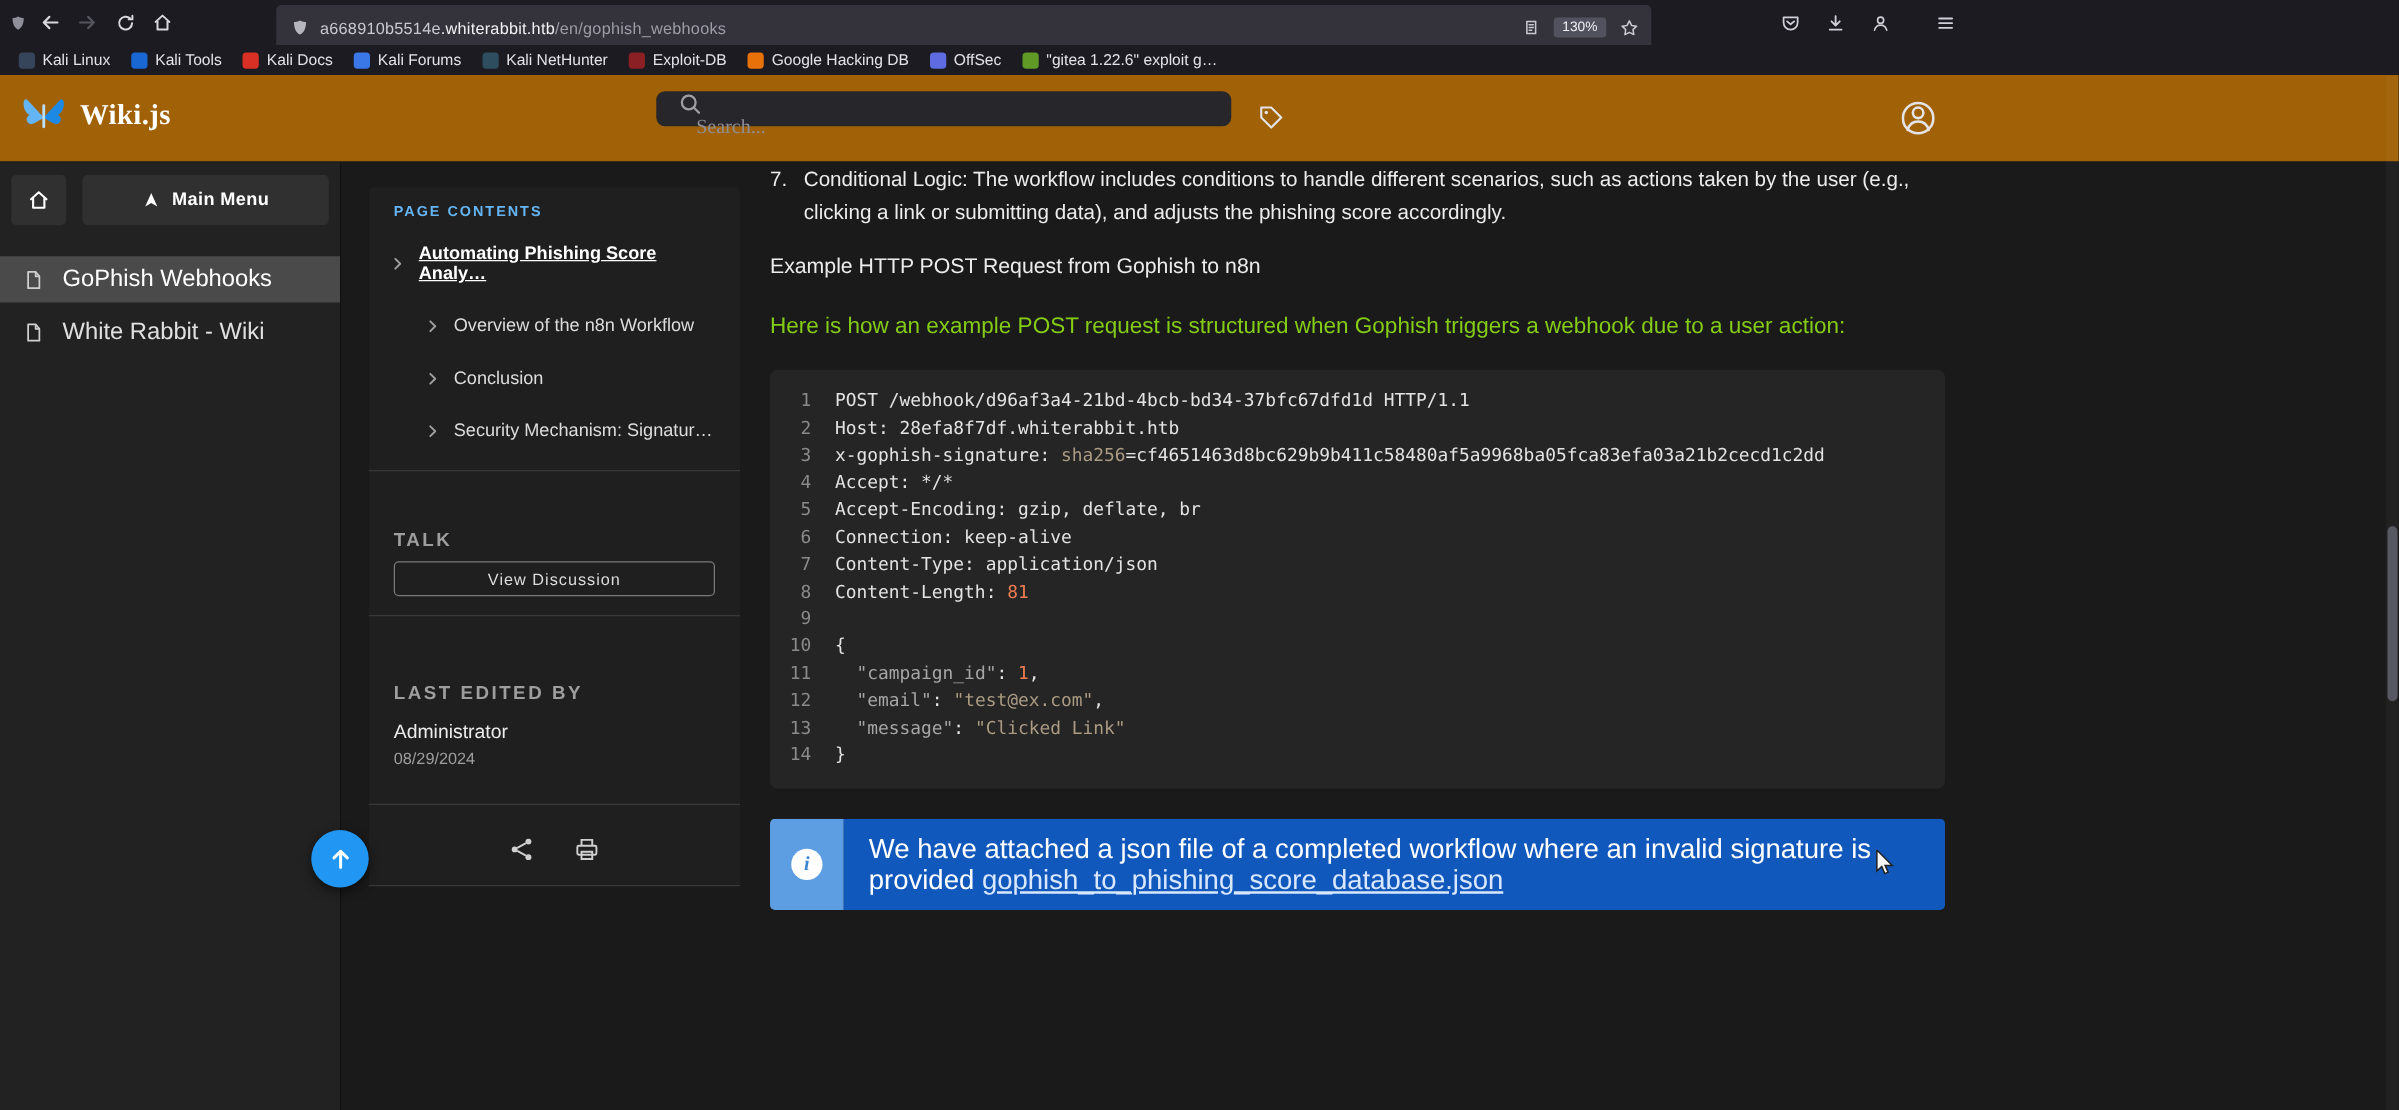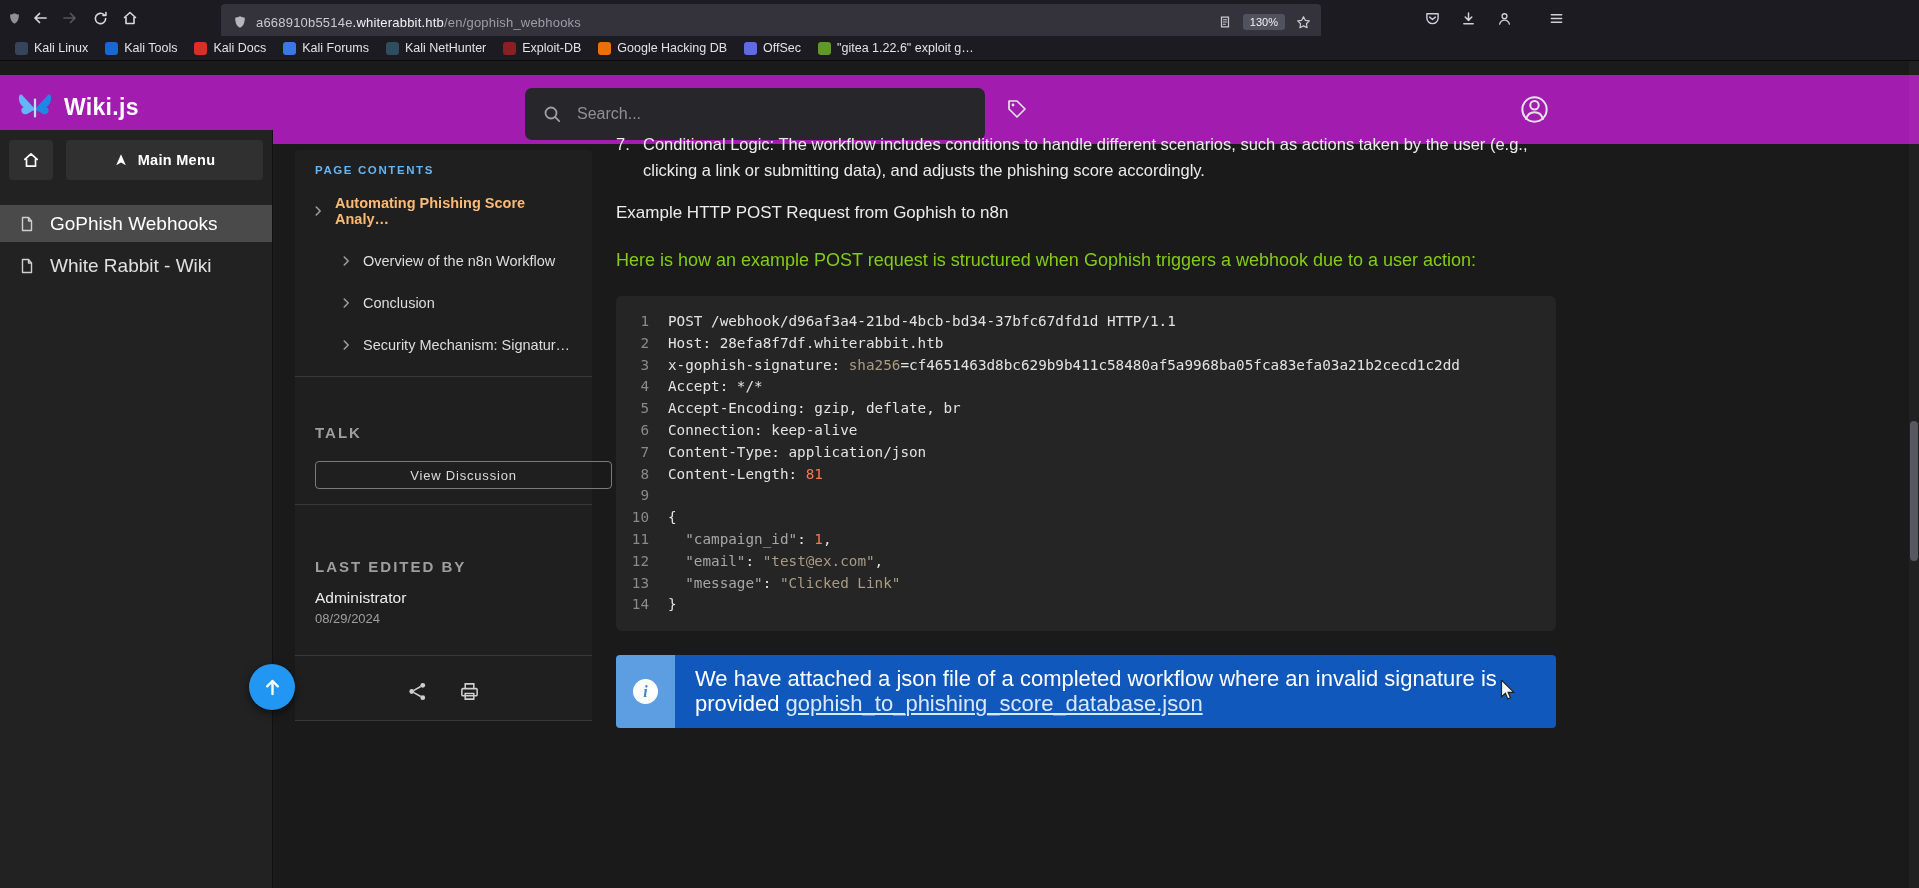--- a/index.html
+++ b/index.html
@@ -24,24 +24,24 @@
   .tb-ico { width:28px; height:28px; display:flex; align-items:center; justify-content:center; }
   .menu-gap { margin-left:16px; }
 
   
   .bookmarks-bar { position:absolute; left:0; top:36px; width:100%; height:25px; background:#1c1b22; border-bottom:1px solid #0a0a0d; display:flex; align-items:center; padding-left:8px; gap:3px; }
   .bookmark { display:flex; align-items:center; gap:6px; padding:2px 7px; border-radius:3px; }
   .bm-ico { width:13px; height:13px; border-radius:3px; flex:none; }
   .bm-label { font-size:12.5px; color:#e2e2e8; white-space:nowrap; }
 
   
-  .app-header { position:absolute; left:0; top:75px; width:100%; height:69px; background:#a21caf; }
+  .app-header { position:absolute; left:0; top:60px; width:100%; height:69px; background:#a16207;font-family:Liberation Serif, serif; }
   .logo { position:absolute; left:16px; top:17px; }
   .app-title { position:absolute; left:64px; top:19px; font-size:23px; font-weight:bold; color:#fff; letter-spacing:.3px; }
-  .search-box { position:absolute; left:525px; top:13px; width:460px; height:52px; background:#27272b; border-radius:7px; display:flex; align-items:center; padding:0 17px; }
+  .search-box { position:absolute; left:525px; top:13px; width:460px; height:28px; background:#27272b; border-radius:7px; display:flex; align-items:flex-start; padding:0 17px;flex-direction:column; }
   .search-box .mag { color:#9e9ea4; flex:none; }
   .search-input { flex:1; margin-left:15px; background:transparent; border:none; outline:none; color:#e0e0e0; font-size:16px; font-family:inherit; }
   .search-input::placeholder { color:#8f8f96; }
   .tag-btn { position:absolute; left:1006px; top:23px; color:#e4e4e8; }
   .account-btn { position:absolute; left:1521px; top:21px; color:#e4e4e8; }
 
   
   .left-sidebar { position:absolute; left:0; top:130px; width:273px; height:758px; background:#222; border-right:1px solid #111; }
   .sidebar-top { display:flex; gap:13px; padding:10px 9px 0 9px; }
   .home-btn { width:44px; height:40px; background:#303030; border-radius:4px; display:flex; align-items:center; justify-content:center; color:#fff; }
@@ -50,25 +50,25 @@
   .side-item { height:37px; margin-bottom:5px; display:flex; align-items:center; gap:15px; padding-left:19px; color:#e0e0e0; font-size:19px; }
   .side-item.selected { background:#4a4a4a; color:#fff; }
   .file-ico { color:#cfcfcf; display:flex; flex:none; }
 
   
   .toc-panel { position:absolute; left:295px; top:150px; width:297px; background:#1f1f1f; border-radius:4px; }
   .toc-header { padding:14px 20px 6px 20px; font-size:11.5px; font-weight:bold; letter-spacing:1.6px; color:#64b5f6; }
   .toc-item { display:flex; align-items:center; gap:10px; padding:13px 10px 13px 16px; color:#ddd; font-size:14.5px; }
   .toc-item.indent { padding-left:44px; }
   .toc-item .chev { color:#9e9e9e; display:flex; flex:none; }
-  .toc-item.active .toc-label { font-weight:bold; color:#fdba74; }
+  .toc-item.active .toc-label { font-weight:bold; color:#ffffff;text-decoration:underline; }
   .toc-divider { border-bottom:1px solid #383838; margin-top:10px; }
   .toc-section-header { padding:47px 20px 8px 20px; font-size:15px; font-weight:bold; letter-spacing:2px; color:#9e9e9e; }
   .toc-section-header.tight { padding-top:53px; }
-  .discussion-btn { display:flex; align-items:center; justify-content:center; margin:12px 20px 15px 20px; width:297px; height:28px; border:1px solid #7a7a7a; border-radius:4px; background:transparent; color:#dcdcdc; font-size:13px; letter-spacing:.8px; font-family:inherit; }
+  .discussion-btn { display:flex; align-items:center; justify-content:center; margin:0 20px 15px 20px; width:257px; height:28px; border:1px solid #7a7a7a; border-radius:4px; background:transparent; color:#dcdcdc; font-size:13px; letter-spacing:.8px; font-family:inherit; }
   .last-edited-name { padding:6px 20px 2px; font-size:15.5px; color:#ececec; }
   .last-edited-date { padding:2px 20px 29px; font-size:13px; color:#9e9e9e; }
   .toc-actions { display:flex; justify-content:center; align-items:center; gap:31px; padding:25px 0 18px; color:#cfcfcf; border-bottom:1px solid #383838; }
 
   
   .main-content { position:absolute; left:616px; top:130px; width:940px; }
   .list-row { display:flex; color:#ececec; font-size:16.5px; line-height:26px; margin-top:1px; }
   .list-num { width:27px; flex:none; }
   .list-text { width:885px; }
   .content-heading { margin-top:20px; font-size:17px; color:#ececec; }

